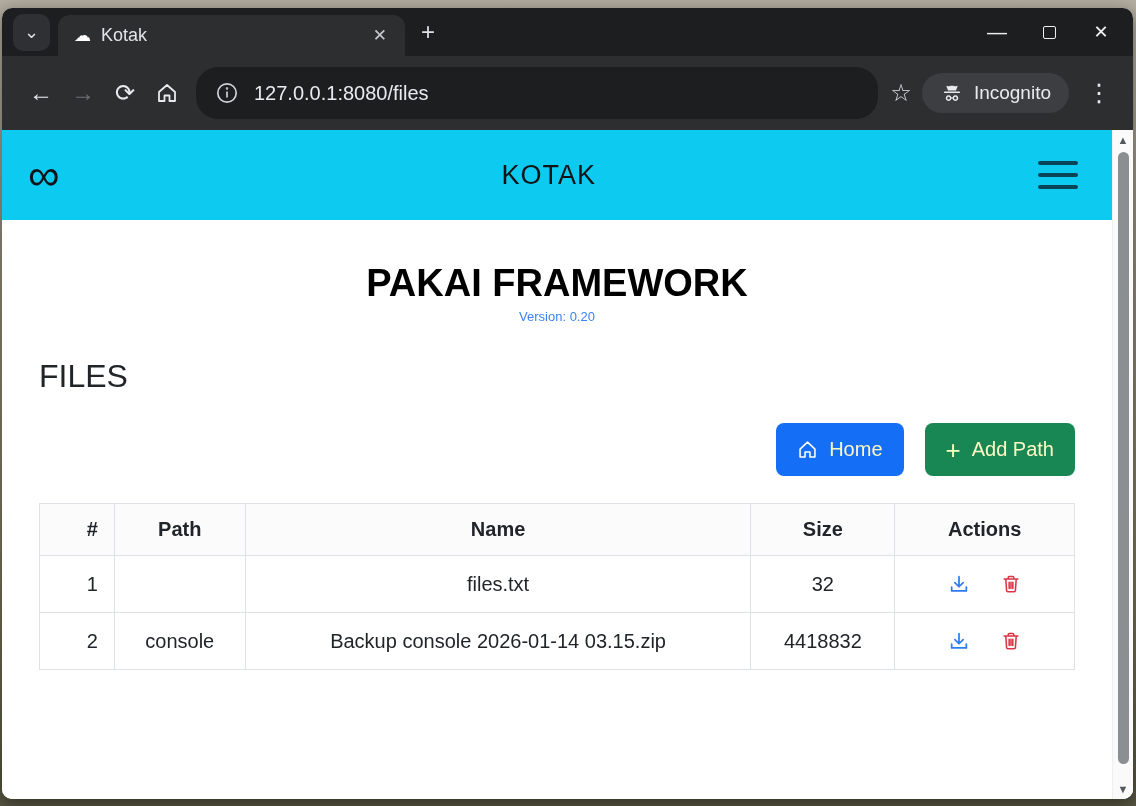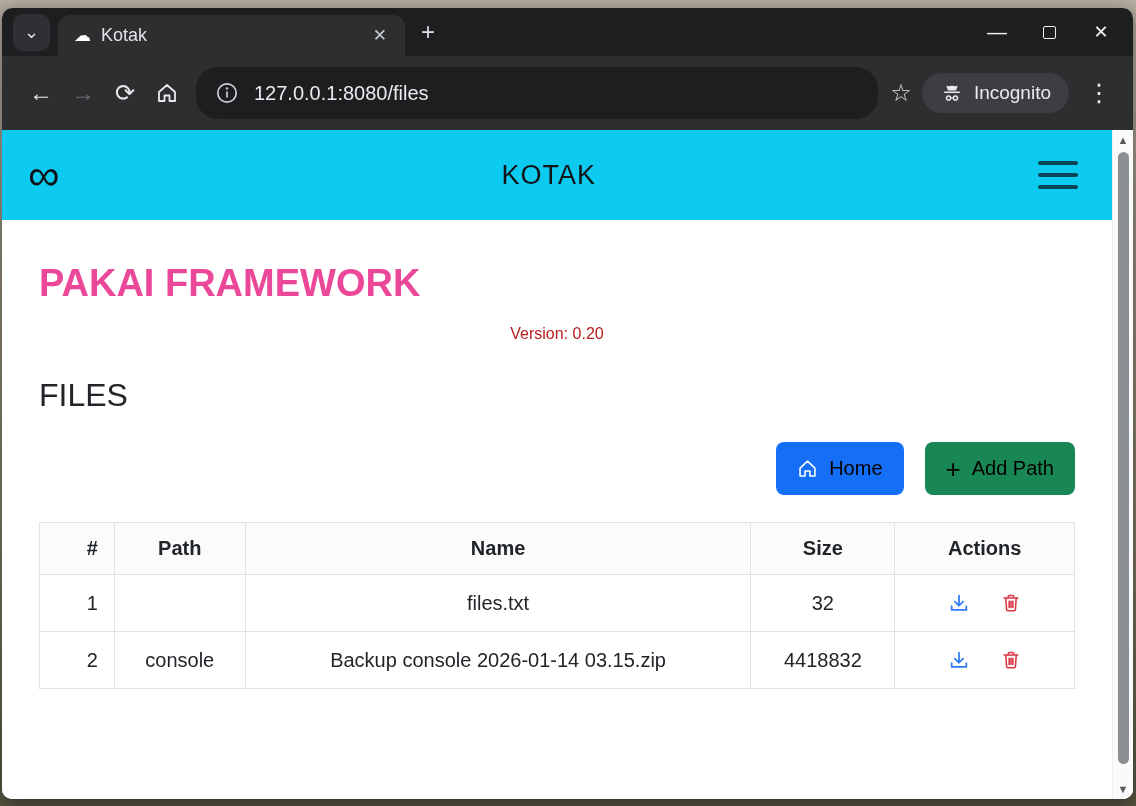--- a/index.html
+++ b/index.html
@@ -43,26 +43,26 @@
   .page-area { flex:1; display:flex; min-height:0; background:#fff; }
   .page { flex:1; display:flex; flex-direction:column; min-width:0; }
 
   .app-header { height:90px; background:#0dcaf0; display:flex; align-items:center; padding:0 26px; flex:0 0 auto; }
   .brand-logo { font-size:44px; line-height:1; color:#101417; font-weight:400; }
   .brand-title { flex:1; text-align:center; font-size:27px; font-weight:500; color:#101417; letter-spacing:1px; }
   .hamburger { width:40px; display:flex; flex-direction:column; gap:8px; cursor:pointer; margin-right:8px; }
   .hamburger span { display:block; height:4px; border-radius:2px; background:rgba(10,45,60,.85); }
 
   .main { padding:0 37px; }
-  .h1-title { margin-top:42px; text-align:left; font-size:38px; font-weight:600; color:#ec4899; }
-  .version { text-align:center; font-size:16px; color:#b91c1c; margin-top:20px; }
+  .h1-title { margin-top:42px; text-align:center; font-size:38px; font-weight:600; color:#000000; }
+  .version { text-align:center; font-size:13px; color:#3b82f6; margin-top:4px; }
   .section-title { font-size:32px; font-weight:500; color:#212529; margin-top:34px; }
 
   .btn-row { display:flex; justify-content:flex-end; gap:21px; margin-top:28px; }
-  .btn { display:flex; align-items:center; gap:11px; border:none; border-radius:8px; color:#000000;
+  .btn { display:flex; align-items:center; gap:11px; border:none; border-radius:8px; color:#fef9c3;
          font-size:20px; font-family:inherit; padding:0 21px; height:53px; cursor:pointer; }
   .btn-home { background:#156ef6; }
   .btn-add { background:#198754; }
   .btn .plus-glyph { font-size:26px; font-weight:300; line-height:1; }
 
   table { width:100%; border-collapse:collapse; margin-top:27px; font-size:20px; color:#212529; }
   th, td { border:1px solid #dee2e6; }
   thead th { background:#fbfbfc; font-weight:700; height:52px; text-align:center; }
   tbody td { height:57px; text-align:center; background:#fff; }
   .col-num { width:75px; } .col-path { width:131px; } .col-name { width:507px; } .col-size { width:144px; } .col-act { width:180px; }

